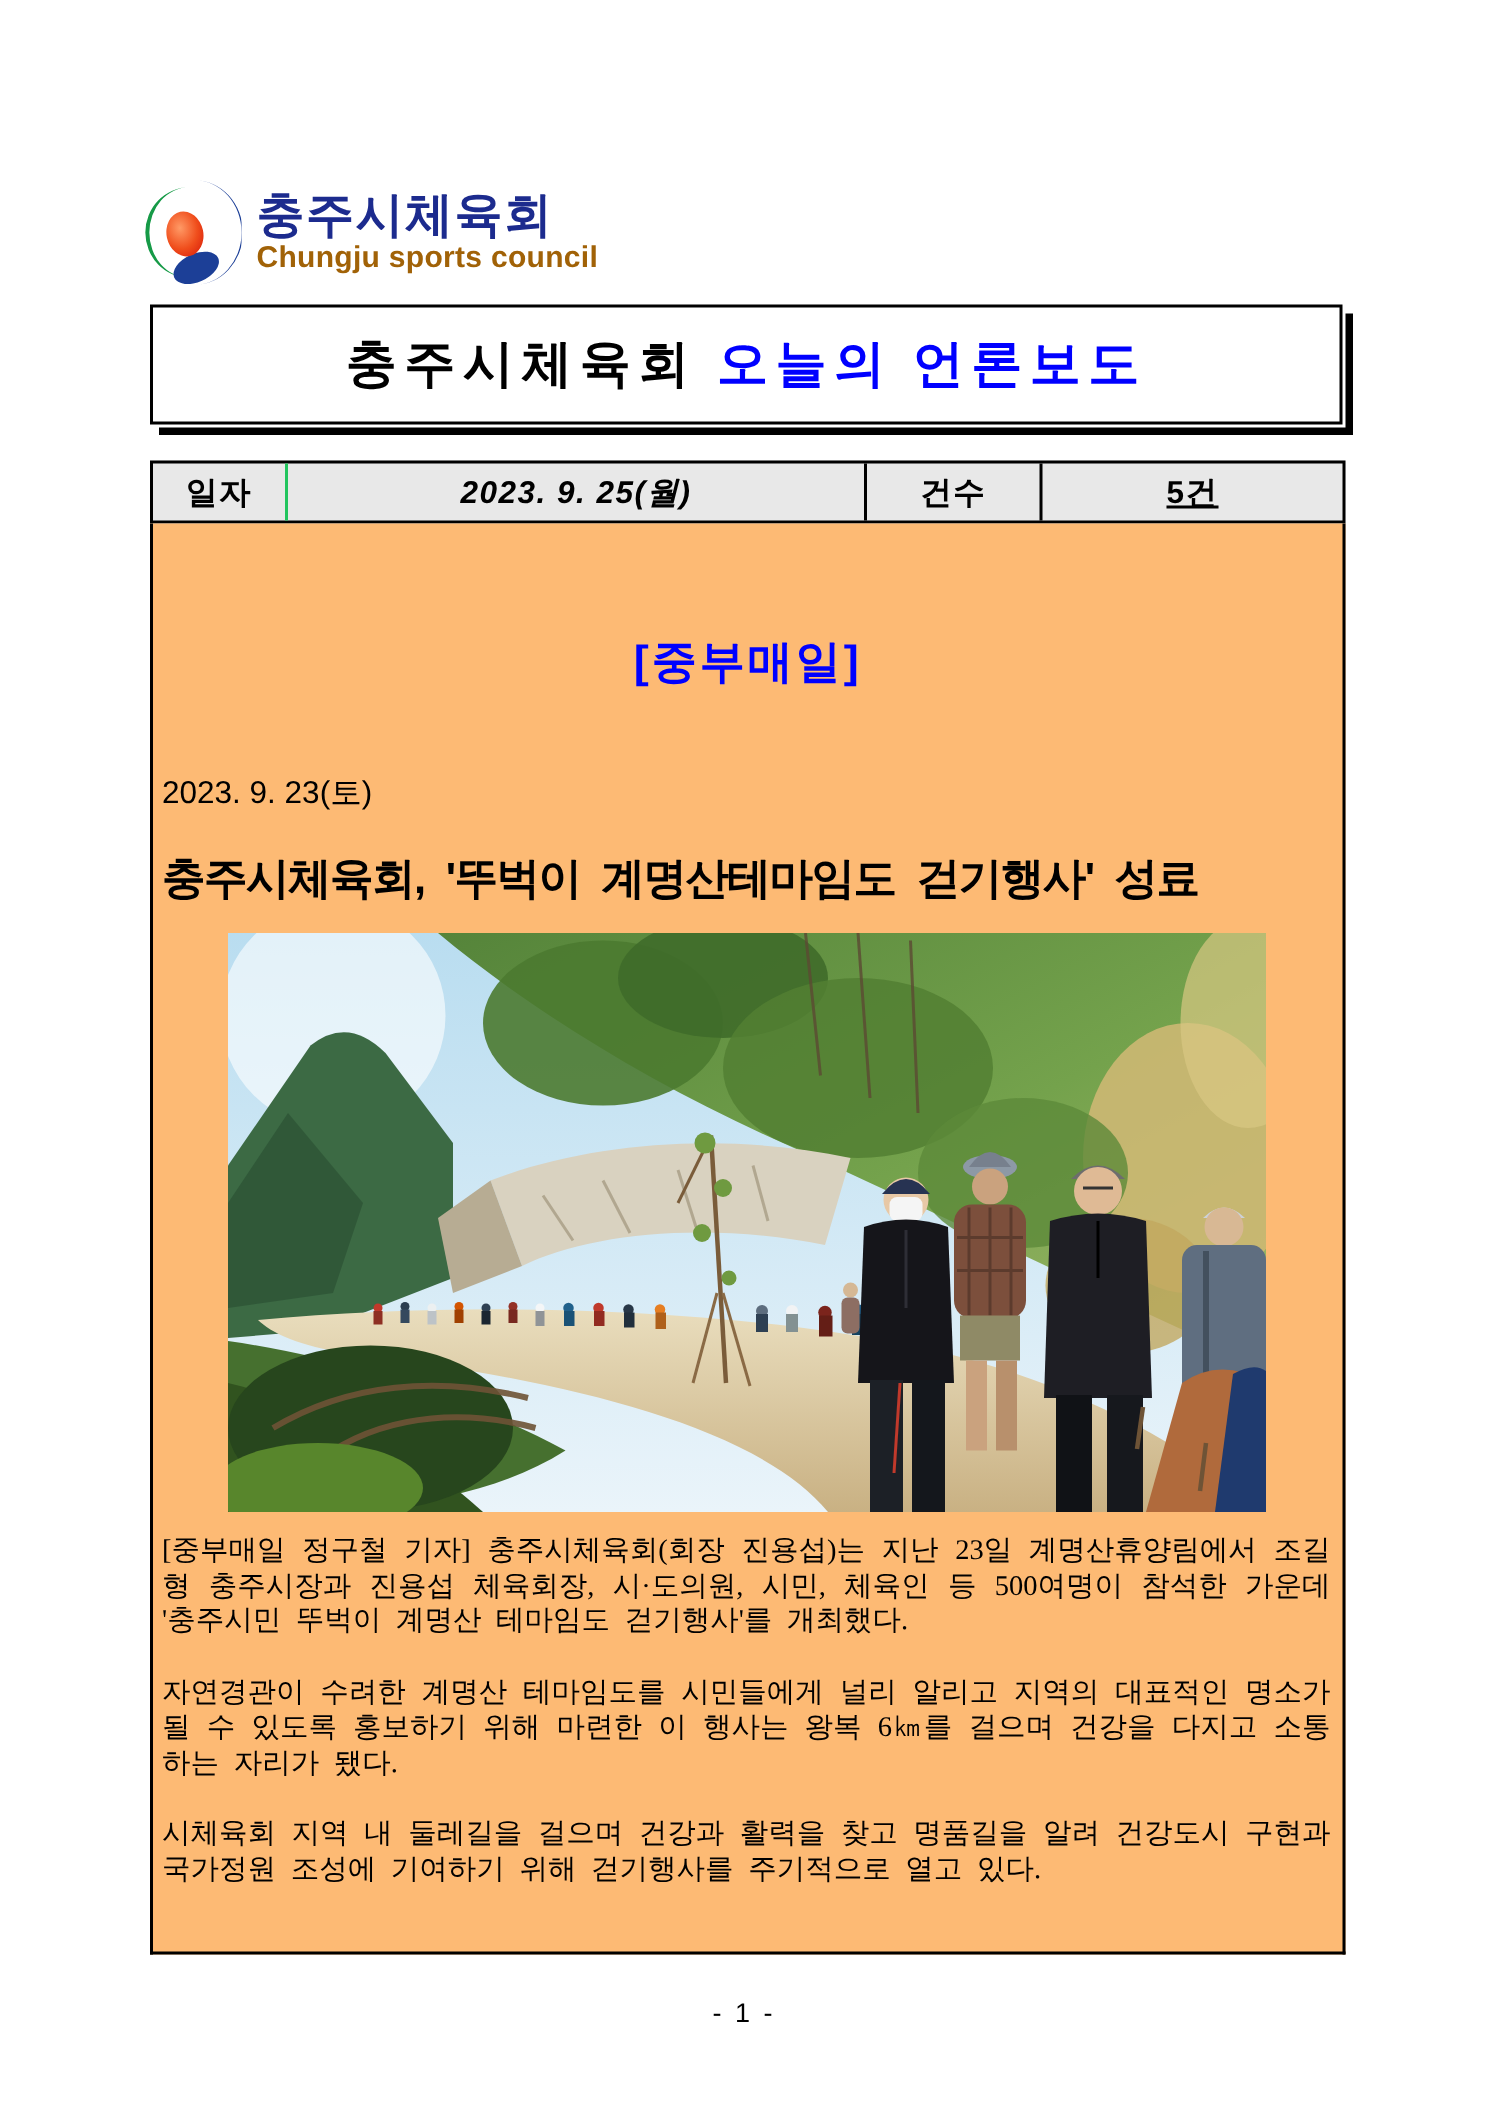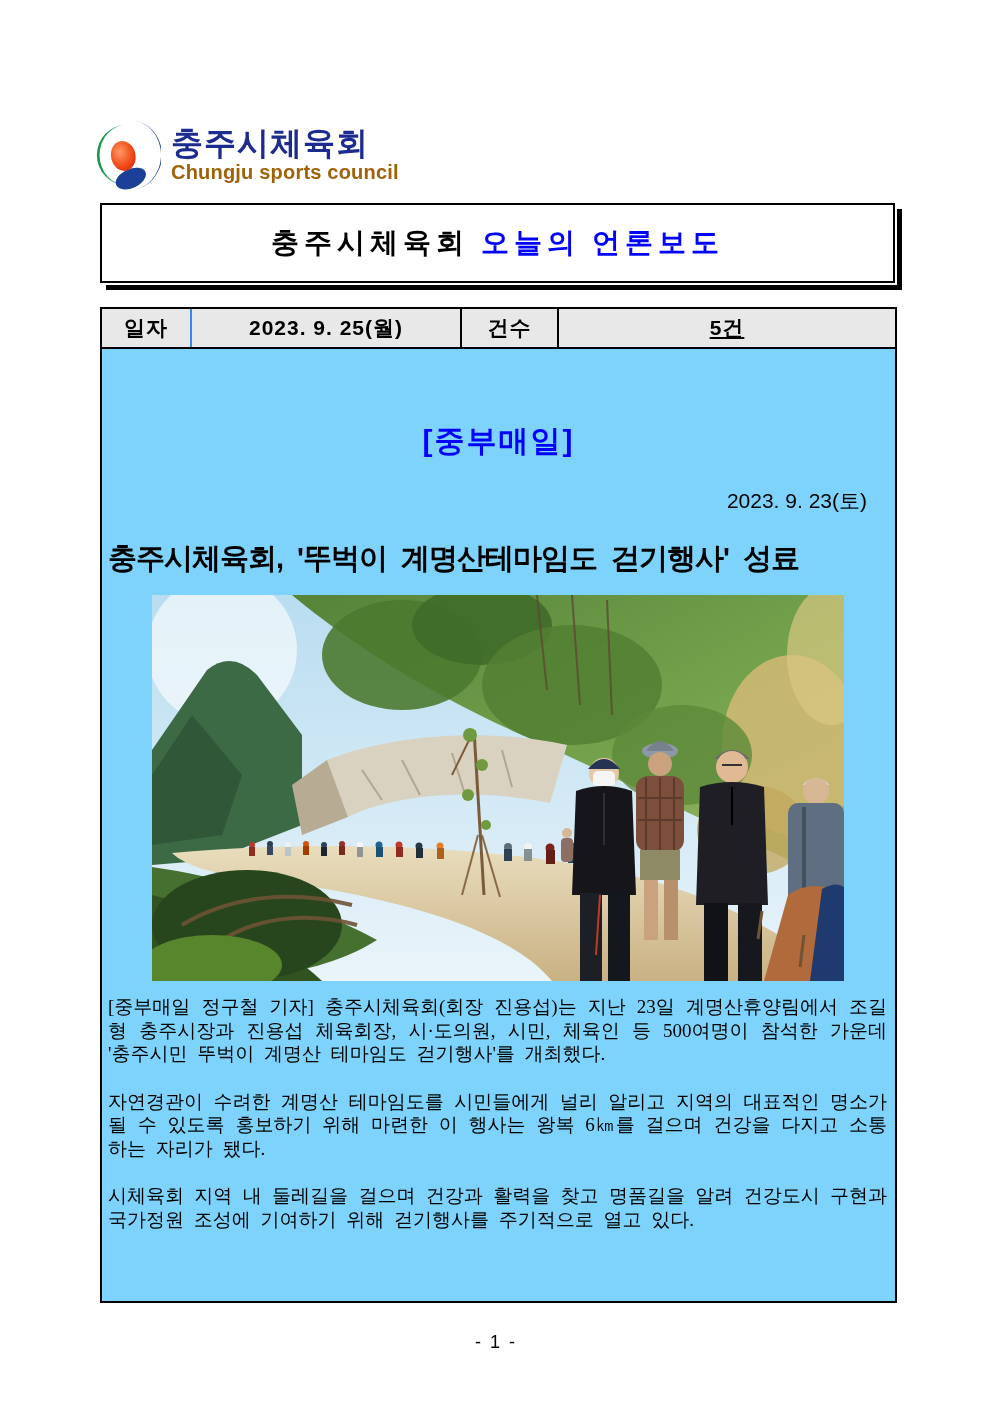--- a/index.html
+++ b/index.html
@@ -17,46 +17,46 @@
   
   .banner {
     position:absolute; left:100px; top:203px; width:795px; height:80px;
     border:2px solid #000; background:#fff;
     display:flex; align-items:center; justify-content:center;
   }
   .banner::after { content:""; position:absolute; right:-9px; top:4px; bottom:-9px; width:5px; background:#000; }
   .banner::before { content:""; position:absolute; bottom:-9px; left:4px; right:-9px; height:5px; background:#000; }
   .banner-title {
     font-family:"Liberation Serif","DejaVu Serif",serif; font-weight:bold;
-    font-size:28px; letter-spacing:5px; white-space:nowrap;
+    font-size:34px; letter-spacing:5px; white-space:nowrap;
   }
   .banner-title .blue { color:#0000ff; }
   
   .info-table {
     position:absolute; left:100px; top:307px; width:797px; height:42px;
     display:flex; border:2px solid #000; background:#e8e8e8;
   }
   .info-cell {
     display:flex; align-items:center; justify-content:center;
     font-size:21px; font-weight:600; letter-spacing:1px; height:100%;
   }
   .c1 { width:88px; }
-  .c2 { width:270px; border-left:2px solid #3b82f6; }
-  .c3 { width:97px; border-left:2px solid #000; }
+  .c2 { width:386px; border-left:2px solid #22c55e;font-style:italic; }
+  .c3 { width:117px; border-left:2px solid #000; }
   .c4 { flex:1; border-left:2px solid #000;text-decoration:underline; }
   
   .content-box {
     position:absolute; left:100px; top:349px; width:797px; height:954px;
-    border:2px solid #000; border-top:none; background:#7dd3fc; padding:0 6px;
+    border:2px solid #000; border-top:none; background:#fdba74; padding:0 6px;
   }
   .press-name {
     margin-top:72px; text-align:center; font-size:30px; font-weight:bold;
     color:#0000ff; letter-spacing:2px;
   }
-  .article-date { margin-top:25px; text-align:right; padding-right:22px; font-size:21px; }
+  .article-date { margin-top:52px; padding-right:22px; font-size:21px; }
   .headline {
     margin-top:24px; font-size:29px; font-weight:bold; letter-spacing:-1px;
     word-spacing:7px; white-space:nowrap;
   }
   .photo-wrap { margin:16px 0 0 44px; width:692px; height:386px; overflow:hidden; }
   .para {
     margin:14px 2px 0 0; font-family:"Liberation Serif","DejaVu Serif",serif;
     font-size:19px; line-height:23.5px; text-align:justify; word-spacing:5px;
   }
   .para + .para { margin-top:24px; }

